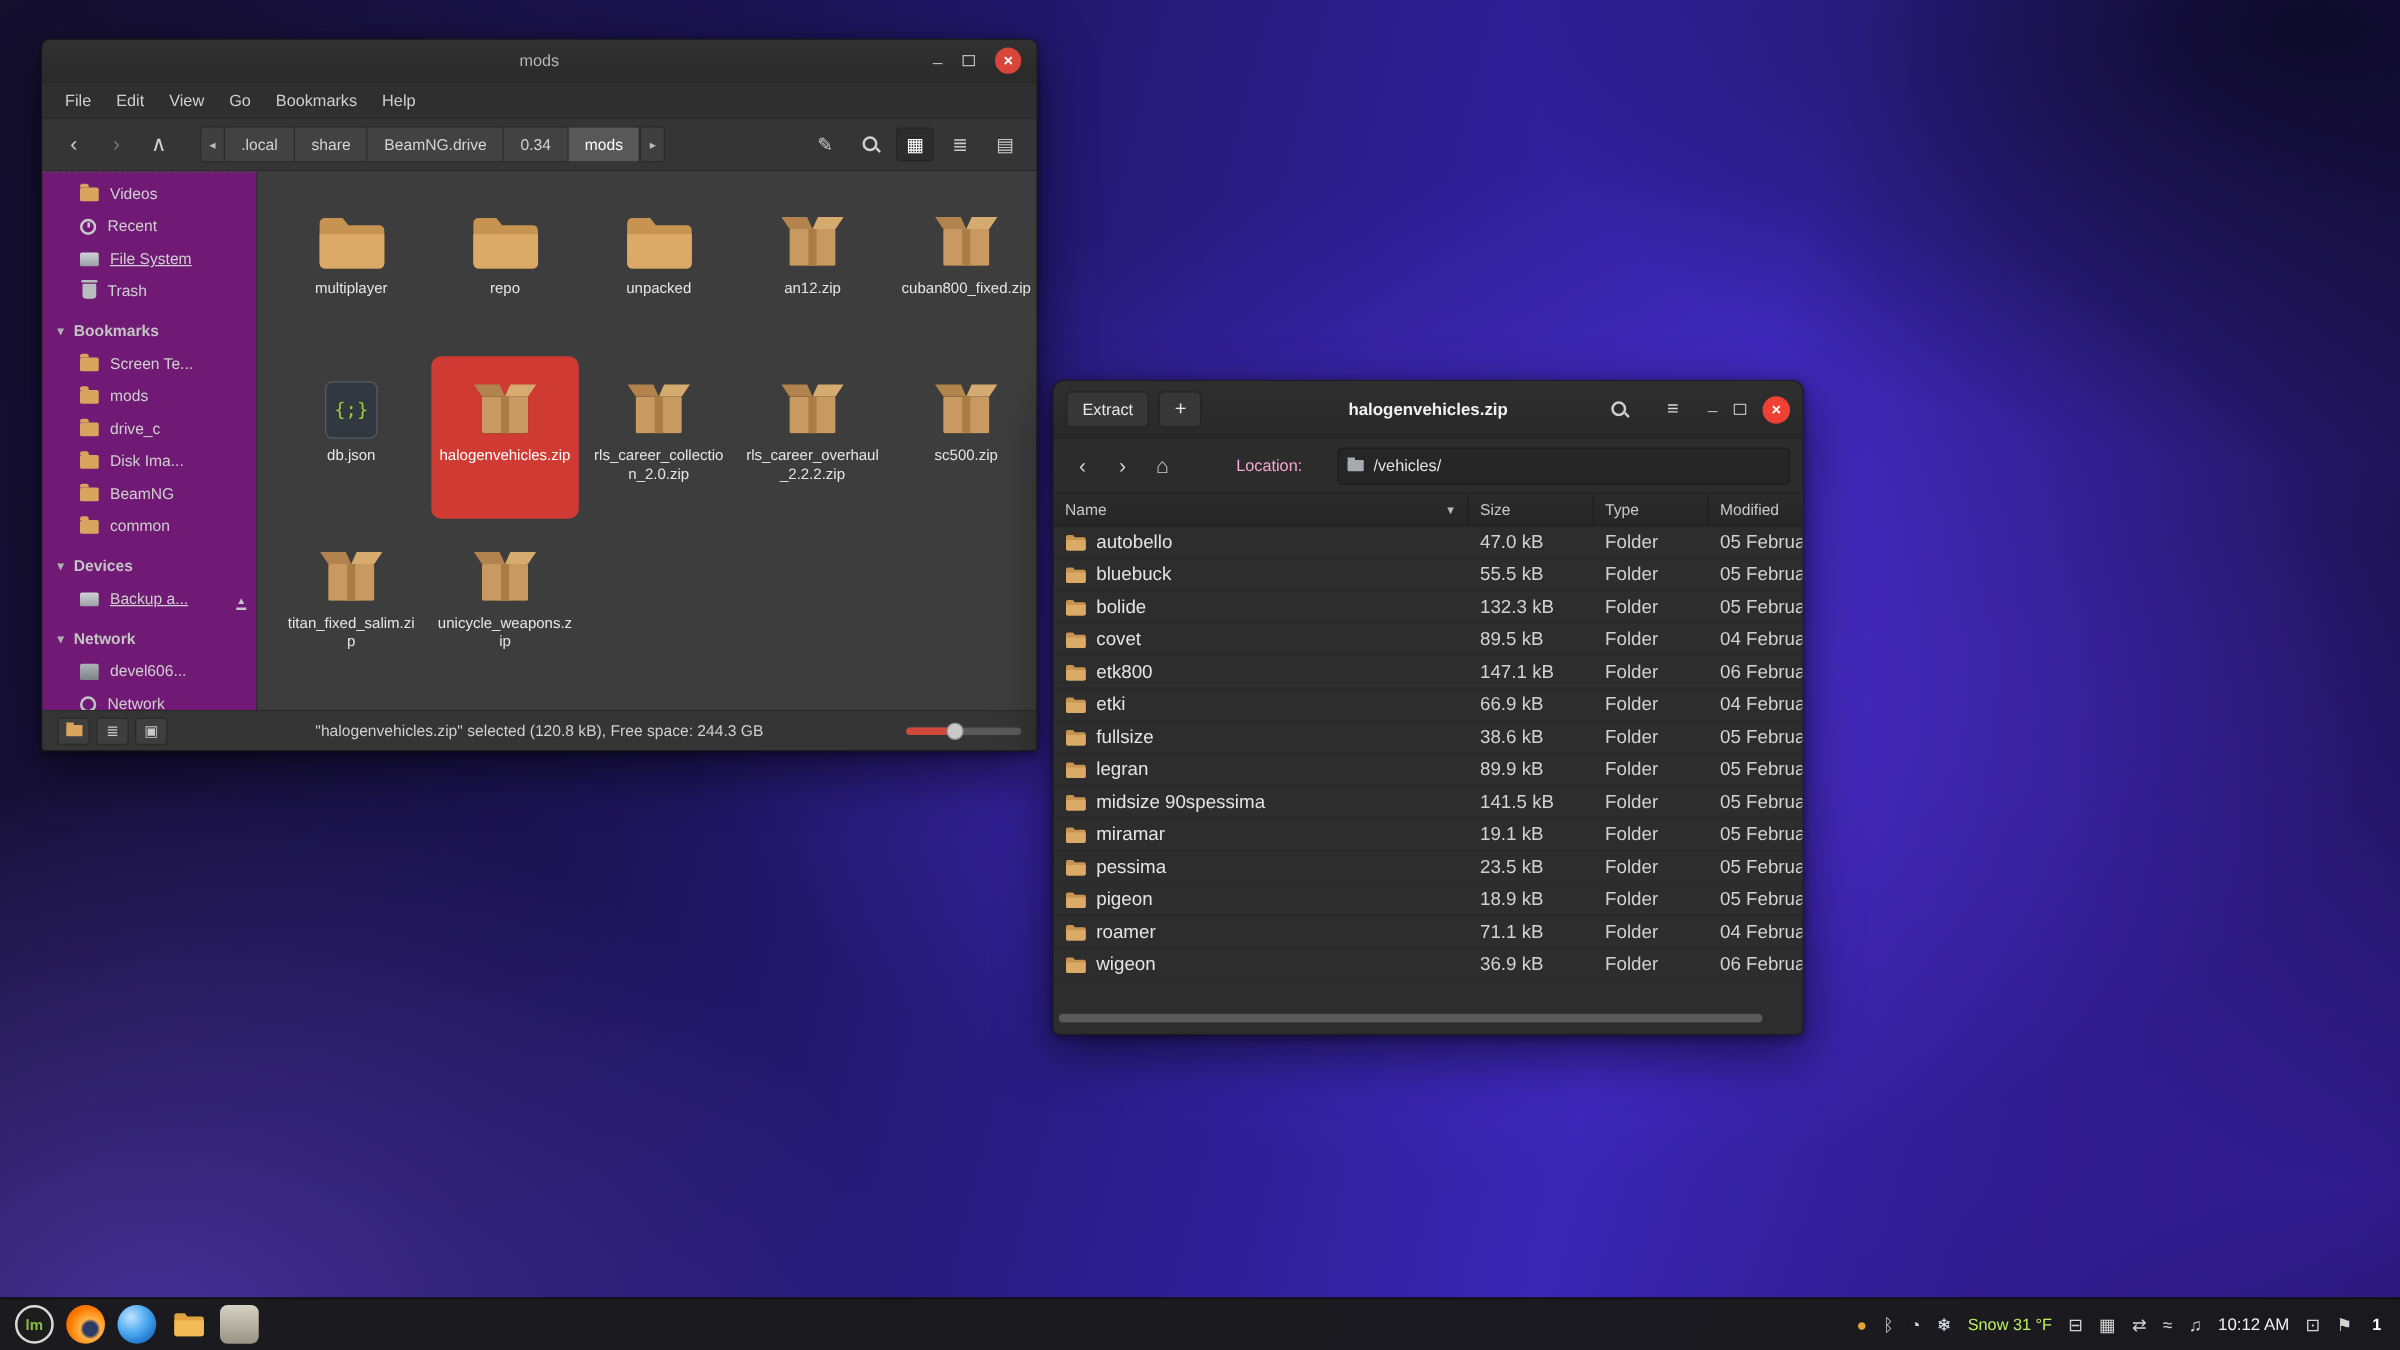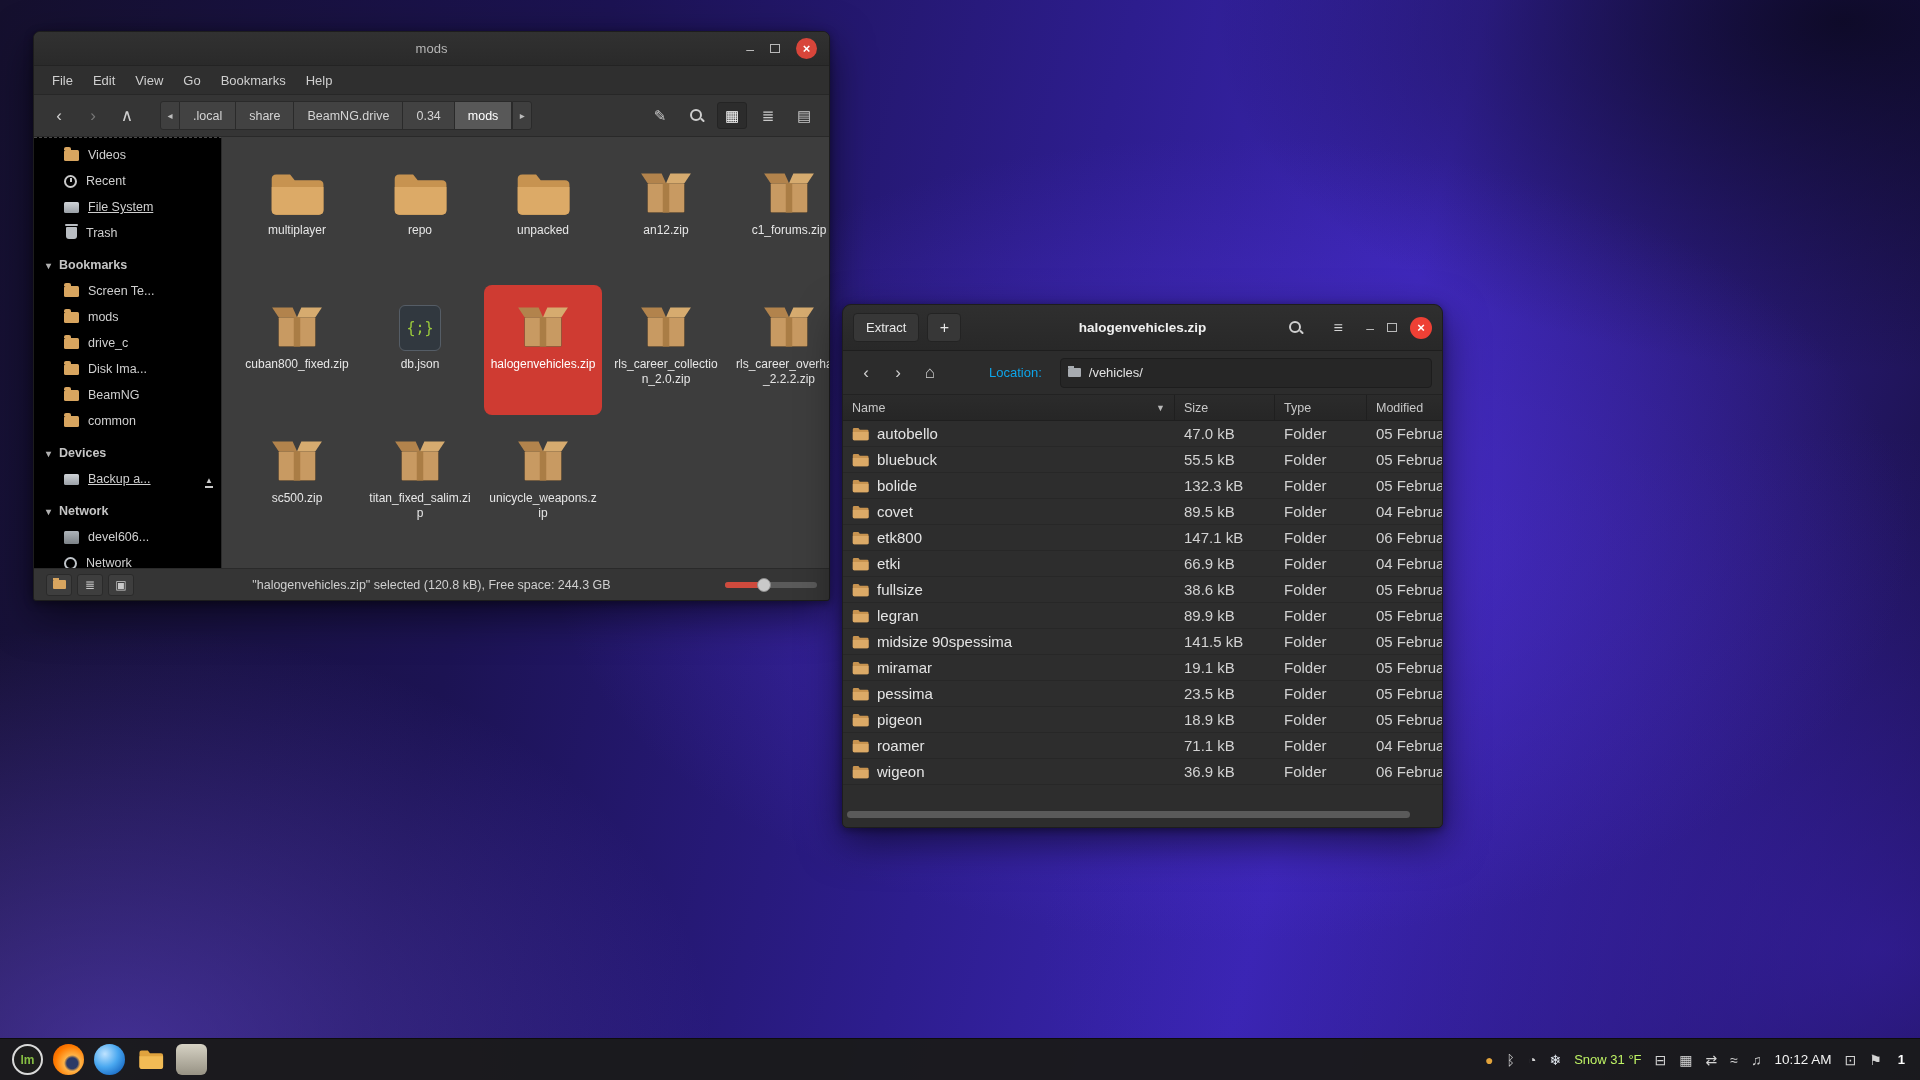--- a/index.html
+++ b/index.html
@@ -47,21 +47,21 @@
   .crumb { padding:0 13px; display:flex; align-items:center; background:#424242; border:1px solid #2a2a2a; border-left:none; color:#d4d4d4; font-size:12.5px; white-space:nowrap; }
   .crumb.active { background:#585858; color:#fff; }
   .tb-right { margin-left:auto; display:flex; align-items:center; gap:6px; }
   .tbtn { min-width:30px; height:27px; display:flex; align-items:center; justify-content:center; color:#c9c9c9; font-size:15px; border-radius:3px; padding:0 4px; }
   .tbtn.active { background:#2c2c2c; border:1px solid #242424; color:#fff; }
   .mag { position:relative; width:15px; height:15px; display:inline-block; }
   .mag::before { content:""; position:absolute; left:1px; top:1px; width:8px; height:8px; border:2px solid #cfcfcf; border-radius:50%; }
   .mag::after { content:""; position:absolute; left:11px; top:11px; width:5px; height:2px; background:#cfcfcf; transform:rotate(45deg); border-radius:1px; }
 
   .nemo-body { flex:1; display:flex; min-height:0; }
-  .sidebar { width:188px; background:#000000; border-right:1px solid #2b2b2b; padding-top:4px; overflow:hidden; border-top:1px dashed #4a4a4a; }
+  .sidebar { width:172px; background:#701a75; border-right:1px solid #2b2b2b; padding-top:4px; overflow:hidden; border-top:1px dashed #4a4a4a; }
   .side-row { height:26px; display:flex; align-items:center; padding-left:30px; padding-right:8px; color:#cfcfcf; font-size:12.5px; white-space:nowrap; }
   .side-row.header { padding-left:12px; font-weight:bold; color:#c4c4c4; margin-top:6px; }
   .side-row .tri { display:none; margin-right:8px; font-size:10px; color:#b0b0b0; }
   .side-row.header .tri { display:inline; }
   .side-row .sicon { display:inline-block; width:15px; height:11px; position:relative; background:#d8a55f; border-radius:1.5px; margin-right:9px; flex:none; }
   .side-row .sicon::before { content:""; position:absolute; top:-3px; left:0; width:7px; height:3px; background:#d8a55f; border-radius:2px 2px 0 0; }
   .side-row.icon-clock .sicon { background:transparent; border:2px solid #c9c9c9; border-radius:50%; width:13px; height:13px; }
   .side-row.icon-clock .sicon::before { background:#c9c9c9; width:2px; height:4px; left:4px; top:1px; border-radius:0; }
   .side-row.icon-disk .sicon { background:linear-gradient(#cfd3d8,#9aa0a6); }
   .side-row.icon-disk .sicon::before { display:none; }
@@ -103,21 +103,21 @@
   .arch-header { height:46px; background:linear-gradient(#2f2f2f,#282828); border-bottom:1px solid #1e1e1e; border-radius:9px 9px 0 0; display:flex; align-items:center; padding:0 10px; position:relative; }
   .arch-title { position:absolute; left:0; right:0; text-align:center; font-weight:bold; font-size:13.5px; color:#f0f0f0; pointer-events:none; }
   .abtn { height:29px; background:#373737; border:1px solid #232323; border-radius:4px; color:#e8e8e8; display:flex; align-items:center; justify-content:center; padding:0 12px; font-size:13px; }
   .abtn.plus { width:34px; margin-left:8px; font-size:16px; padding:0; }
   .arch-header .winbtns { margin-left:auto; gap:13px; position:relative; }
   .arch-header .iconbtn { width:30px; height:29px; display:flex; align-items:center; justify-content:center; color:#d6d6d6; font-size:16px; border-radius:4px; }
   .arch-header .wbtn.closec { background:#ee4035; width:22px; height:22px; }
 
   .arch-nav { height:44px; background:#2c2c2c; border-bottom:1px solid #222; display:flex; align-items:center; padding:0 10px; gap:6px; }
   .arch-nav .navbtn { width:26px; }
-  .loc-label { color:#0ea5e9; margin:0 12px 0 40px; font-size:13px;text-align:center; }
+  .loc-label { color:#f9a8d4; margin:0 22px 0 40px; font-size:13px;text-align:center; }
   .loc-input { flex:1; height:30px; background:#262626; border:1px solid #1d1d1d; border-radius:4px; color:#e2e2e2; font-size:13px; padding:0 8px 0 28px; position:relative; font-family:"Liberation Sans",sans-serif; }
   .loc-wrap { flex:1; position:relative; display:flex; }
   .loc-wrap .sb-folder { position:absolute; left:8px; top:10px; background:#a7abb0; z-index:2; }
   .loc-wrap .sb-folder::before { background:#a7abb0; }
 
   .arch-table { flex:1; display:flex; flex-direction:column; background:#2d2d2d; border-radius:0 0 5px 5px; position:relative; overflow:hidden; }
   .thead { height:26px; display:flex; background:linear-gradient(#2b2b2b,#262626); border-bottom:1px solid #1f1f1f; color:#c8c8c8; font-size:12.5px; }
   .th { display:flex; align-items:center; padding:0 9px; border-right:1px solid #1f1f1f; }
   .th.c-name { width:332px; }
   .th.c-name .sort { margin-left:auto; font-size:9px; color:#b8b8b8; }
@@ -361,34 +361,20 @@
                 <rect x="7" y="13" width="34" height="27" rx="1" fill="#c89a62"></rect>
                 <path d="M7 13 L1 4 h19 l4 9 z" fill="#b2834c"></path>
                 <path d="M41 13 L47 4 h-19 l-4 9 z" fill="#d6ab6f"></path>
                 <rect x="21" y="13" width="6" height="27" fill="#aa7d45"></rect>
               </svg>
 
             </div>
             <div class="tile-label">an12.zip</div>
           </div>
 
-          <div class="tile box">
-            <div class="tile-icon">
-
-              <svg class="ic-box" viewBox="0 0 48 44">
-                <rect x="7" y="13" width="34" height="27" rx="1" fill="#c之89a62"></rect>
-                <rect x="7" y="13" width="34" height="27" rx="1" fill="#c89a62"></rect>
-                <path d="M7 13 L1 4 h19 l4 9 z" fill="#b2834c"></path>
-                <path d="M41 13 L47 4 h-19 l-4 9 z" fill="#d6ab6f"></path>
-                <rect x="21" y="13" width="6" height="27" fill="#aa7d45"></rect>
-              </svg>
-
-            </div>
-            <div class="tile-label">c1_forums.zip</div>
-          </div>
 
 
           <div class="tile box">
             <div class="tile-icon">
 
               <svg class="ic-box" viewBox="0 0 48 44">
                 <rect x="7" y="13" width="34" height="27" rx="1" fill="#c之89a62"></rect>
                 <rect x="7" y="13" width="34" height="27" rx="1" fill="#c89a62"></rect>
                 <path d="M7 13 L1 4 h19 l4 9 z" fill="#b2834c"></path>
                 <path d="M41 13 L47 4 h-19 l-4 9 z" fill="#d6ab6f"></path>

